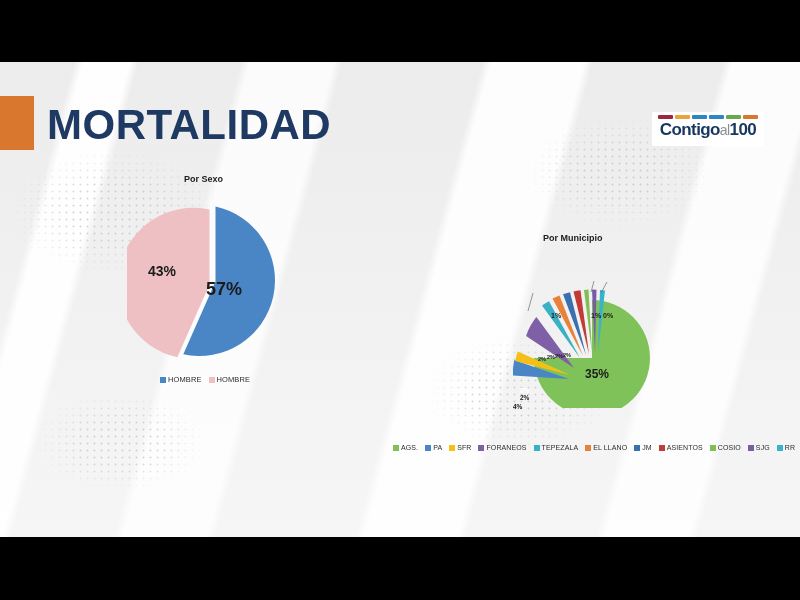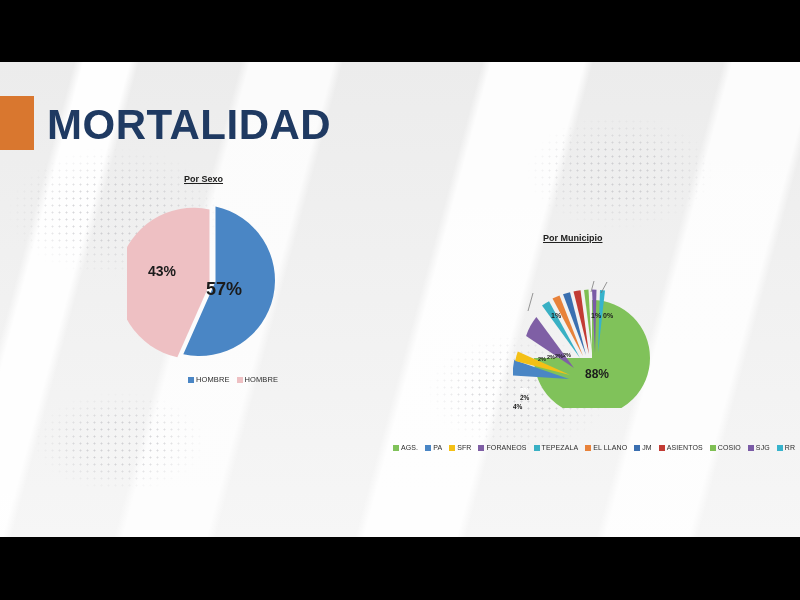--- a/index.html
+++ b/index.html
@@ -124,21 +124,20 @@
     font-size: 14px;
   }
 
   
   .chart-title {
     position: absolute;
     font-size: 9px;
     font-weight: bold;
     color: #20201f;
     white-space: nowrap;
-    text-decoration: underline;
   }
   .pct-label {
     position: absolute;
     font-weight: bold;
     color: #1b1b1b;
     white-space: nowrap;
   }
   .legend {
     position: absolute;
     display: flex;
@@ -164,21 +163,21 @@
 
   
   #sex-chart-title { left: 184px; top: 112px; }
   #sex-pie-wrap {
     position: absolute;
     left: 127px;
     top: 136px;
     width: 170px;
     height: 170px;
   }
-  #sex-legend { left: 160px; top: 313px; margin-left: 28px; }
+  #sex-legend { left: 160px; top: 313px; }
   #sex-legend .lbl { font-size: 7.5px; }
   #sex-pct-hombre { left: 206px; top: 217px; font-size: 18px; }
   #sex-pct-mujer  { left: 148px; top: 201px; font-size: 14px; }
 
   
   #mun-chart-title { left: 543px; top: 171px; }
   #mun-pie-wrap {
     position: absolute;
     left: 495px;
     top: 186px;
@@ -207,20 +206,31 @@
 
 <div id="stage">
 
   <div id="slide">
     <div class="bg-streaks"></div>
     <div class="bg-dots"></div>
 
     <div id="accent-bar"></div>
     <div id="page-title">MORTALIDAD</div>
 
+    <div id="logo">
+      <div class="bars">
+        <span style="background:#9b2743"></span>
+        <span style="background:#e8a33d"></span>
+        <span style="background:#2e86c1"></span>
+        <span style="background:#2e86c1"></span>
+        <span style="background:#6aa84f"></span>
+        <span style="background:#d9772f"></span>
+      </div>
+      <div class="wordmark"><span>Contigo</span><span class="al">al</span><span>100</span></div>
+    </div>
 
     <div class="chart-title" id="sex-chart-title">Por Sexo</div>
 
     <div id="sex-pie-wrap">
       <svg width="170" height="170" viewBox="0 0 170 170">
 
         <path fill="#4a86c5" d="M 88.5 83.5 L 88.5 8.5 A 75 75 0 1 1 56.3 156.2 Z"></path>
 
         <path fill="#eec0c3" d="M 82.5 86.5 L 50.3 159.2 A 75 75 0 0 1 82.5 11.5 Z"></path>
       </svg>
@@ -266,21 +276,21 @@
         <path fill="#7a5ba6" d="M 100 105 L 97.0 41.5 A 57 57 0 0 1 101.5 41.7 Z"></path>
 
         <path fill="#37b3cc" d="M 103 105 L 105.0 41.9 A 57 57 0 0 1 110.0 42.6 Z"></path>
 
         <path stroke="#6b6b6b" stroke-width="0.7" fill="none" d="M 33 63 L 38 45"></path>
         <path stroke="#6b6b6b" stroke-width="0.7" fill="none" d="M 96 44 L 99 33"></path>
         <path stroke="#6b6b6b" stroke-width="0.7" fill="none" d="M 106 45 L 112 34"></path>
       </svg>
     </div>
 
-    <div class="pct-label" id="mun-pct-ags">88%</div>
+    <div class="pct-label" id="mun-pct-ags">35%</div>
 
     <div class="mun-small-label" style="left:520px; top:325px; color:#ffffff;">8%</div>
     <div class="mun-small-label" style="left:513px; top:341px;">4%</div>
     <div class="mun-small-label" style="left:520px; top:332px;">2%</div>
 
     <div class="mun-tiny-label" style="left:538px; top:294px;">2%</div>
     <div class="mun-tiny-label" style="left:547px; top:292px;">2%</div>
     <div class="mun-tiny-label" style="left:555px; top:291px;">2%</div>
     <div class="mun-tiny-label" style="left:563px; top:290px;">2%</div>
 

